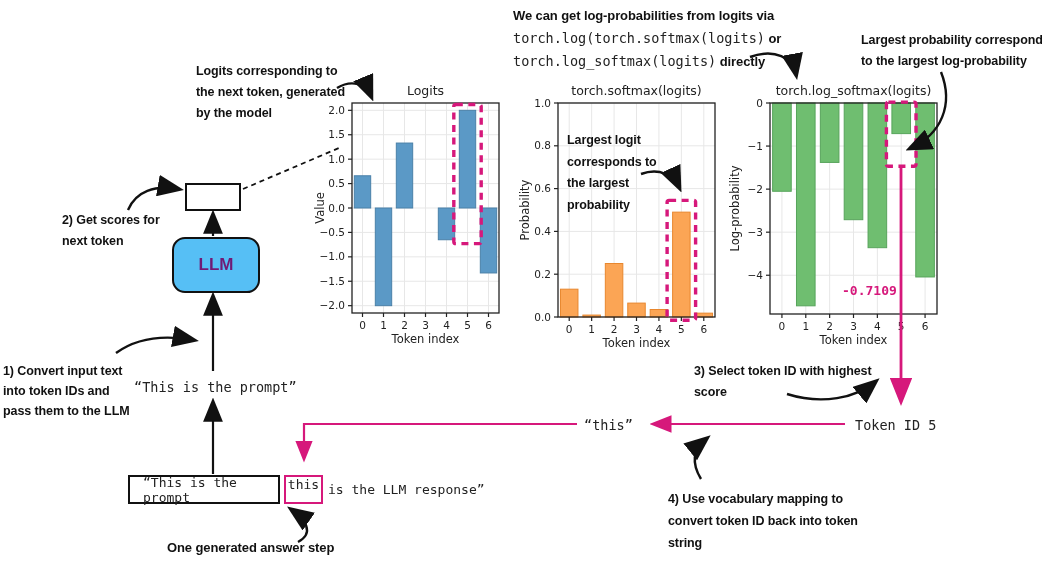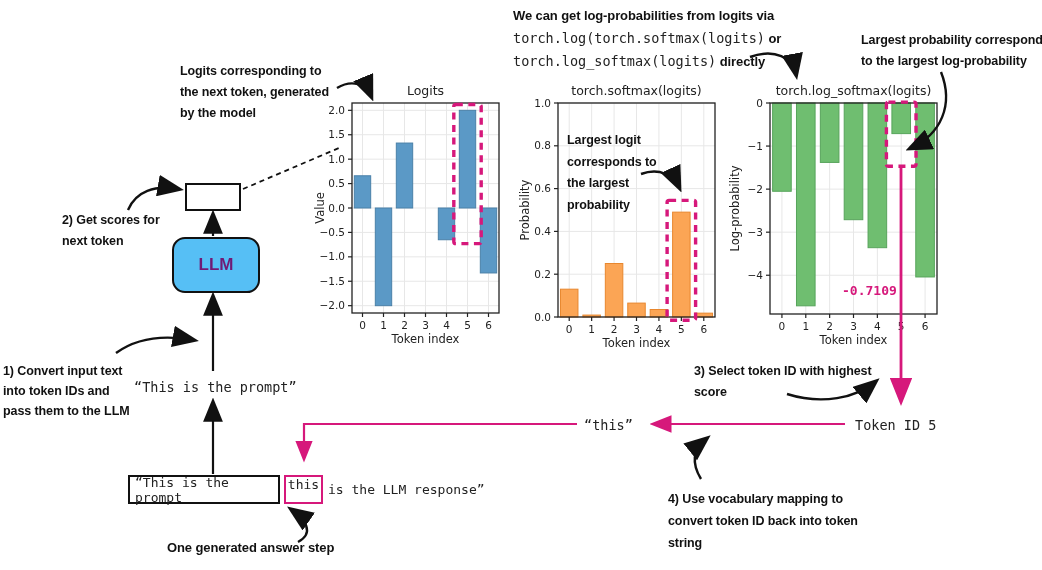--- a/index.html
+++ b/index.html
@@ -10,42 +10,42 @@
   .mono{font-family:"DejaVu Sans Mono","Liberation Mono",monospace;font-size:13px;color:#222;}
   .chart-holder{position:absolute;}
   svg{display:block;}
   #overlay{position:absolute;left:0;top:0;pointer-events:none;}
   .topnote-line{white-space:nowrap;}
   .topnote-code{font-family:"DejaVu Sans Mono","Liberation Mono",monospace;font-weight:normal;font-size:13.5px;color:#222;}
   .llm-box{background:#56BFF5;border:2.5px solid #111;border-radius:13px;
            display:flex;align-items:center;justify-content:center;
            font-weight:bold;font-size:17px;color:#701a75;}
   .score-box{background:#fff;border:2px solid #111;}
-  .prompt-box{border:2px solid #111;display:flex;align-items:center;padding-left:5px;box-sizing:border-box;}
+  .prompt-box{border:2px solid #111;display:flex;align-items:center;padding-left:13px;box-sizing:border-box;}
   .token-box{border:2.5px solid #D6187B;display:flex;align-items:flex-start;justify-content:center;box-sizing:border-box;}
   .pink-val{font-family:"DejaVu Sans Mono","Liberation Mono",monospace;font-weight:bold;font-size:13px;color:#D6187B;}
 </style>
 </head>
 <body>
 
 <div id="canvas">
 
   <div class="abs" style="left:513px;top:6px;">
     <div class="note topnote-line" style="font-size:13px;">We can get log-probabilities from logits via</div>
     <div class="topnote-line" style="margin-top:3px;">
       <span class="topnote-code">torch.log(torch.softmax(logits)</span><span class="note" style="font-size:13px;"> or</span>
     </div>
     <div class="topnote-line" style="margin-top:3px;">
       <span class="topnote-code">torch.log_softmax(logits)</span><span class="note" style="font-size:13px;"> directly</span>
     </div>
   </div>
 
   <div class="abs note" style="left:861px;top:30px;width:190px;line-height:21px;">Largest probability corresponds to the largest log-probability</div>
 
-  <div class="abs note" style="left:180px;top:61px;width:152px;line-height:21px;">Logits corresponding to the next token, generated by the model</div>
+  <div class="abs note" style="left:196px;top:61px;width:152px;line-height:21px;">Logits corresponding to the next token, generated by the model</div>
 
   <div class="abs note" style="left:62px;top:210px;width:102px;line-height:21px;">2) Get scores for next token</div>
 
   <div class="abs note" style="left:3px;top:361px;width:136px;line-height:20px;">1) Convert input text into token IDs and pass them to the LLM</div>
 
   <div class="abs note" style="left:694px;top:361px;width:182px;line-height:21px;">3) Select token ID with highest score</div>
 
   <div class="abs note" style="left:668px;top:488px;width:200px;line-height:22px;">4) Use vocabulary mapping to convert token ID back into token string</div>
 
   <div class="abs note" style="left:167px;top:538px;width:220px;font-size:13px;">One generated answer step</div>

